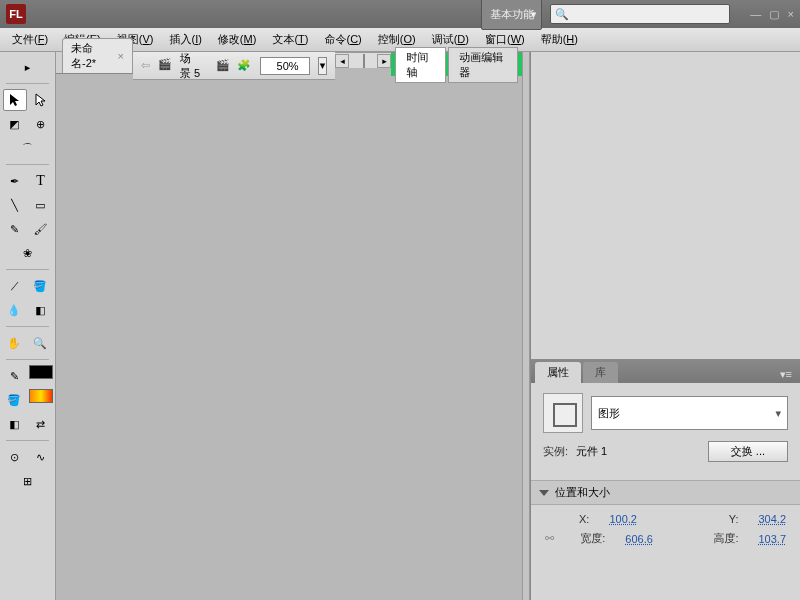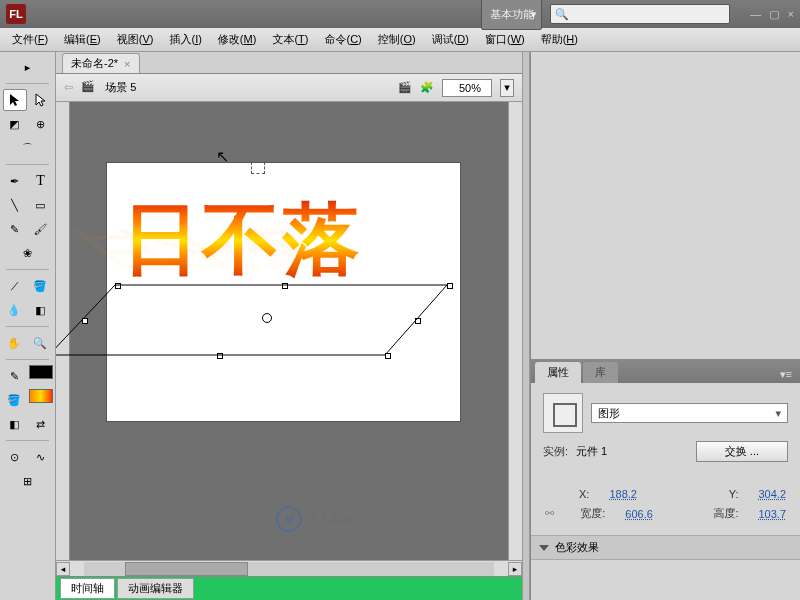--- a/index.html
+++ b/index.html
@@ -28,21 +28,21 @@
 .tool-row { display: flex; gap: 2px; justify-content: center; }
 .tool { width: 24px; height: 22px; background: #d4d4d4; border: 1px solid transparent; display: flex; align-items: center; justify-content: center; cursor: pointer; border-radius: 2px; }
 .tool.sel { background: #fff; border-color: #888; }
 .tool svg, .tool span { pointer-events: none; }
 .color-swatch { width: 24px; height: 14px; border: 1px solid #666; }
 .swatch-black { background: #000; }
 .swatch-grad { background: linear-gradient(90deg, #ff8800, #ffdd00, #ff3300); }
 .tool-divider { height: 1px; background: #aaa; margin: 3px 4px; }
 
 
-.center { flex: 1; display: flex; flex-direction: column; background: #b8b8b8; }
+.center { flex: 1; display: flex; background: #b8b8b8; }
 .doc-tabs { height: 22px; background: #d0d0d0; display: flex; align-items: flex-end; padding-left: 6px; border-bottom: 1px solid #888; }
 .doc-tab { background: #e6e6e6; border: 1px solid #999; border-bottom: none; padding: 2px 8px; display: flex; align-items: center; gap: 6px; border-radius: 3px 3px 0 0; }
 .doc-tab .close { color: #888; cursor: pointer; }
 
 .scene-bar { height: 28px; background: linear-gradient(#eaeaea, #d8d8d8); border-bottom: 1px solid #999; display: flex; align-items: center; padding: 0 8px; gap: 8px; }
 .scene-icon { width: 16px; height: 16px; }
 .scene-spacer { flex: 1; }
 .zoom-input { width: 50px; height: 18px; border: 1px solid #888; background: #fff; padding: 0 16px; display: flex; align-items: center; }
 .zoom-dd { width: 14px; height: 18px; border: 1px solid #888; background: #eee; display: flex; align-items: center; justify-content: center; }
 
@@ -72,23 +72,23 @@
 .right-collapse { width: 8px; background: #c4c4c4; border-left: 1px solid #999; border-right: 1px solid #999; }
 .panel-tabs { height: 24px; background: linear-gradient(#8a8a8a, #787878); display: flex; align-items: flex-end; padding-left: 4px; }
 .panel-tab { background: #d6d6d6; padding: 3px 12px; border-radius: 3px 3px 0 0; margin-right: 2px; }
 .panel-tab.inactive { background: #989898; color: #444; }
 .panel-menu { margin-left: auto; margin-right: 4px; color: #ddd; padding: 2px 4px; cursor: pointer; }
 .panel-body { padding: 10px 12px; }
 .prop-row { display: flex; align-items: center; gap: 8px; margin-bottom: 8px; }
 .symbol-icon { width: 40px; height: 40px; background: #eee; border: 1px solid #999; display: flex; align-items: center; justify-content: center; }
 .symbol-icon-inner { width: 20px; height: 20px; border: 2px solid #666; position: relative; }
 .symbol-icon-inner::before { content: ""; position: absolute; right: -6px; bottom: -6px; width: 20px; height: 20px; border: 2px solid #666; background: #eee; }
-.prop-select { flex: 1; height: 20px; border: 1px solid #888; background: #fff; padding: 0 6px; display: flex; align-items: center; position: relative; }
+.prop-select { flex: 1; height: 34px; border: 1px solid #888; background: #fff; padding: 0 6px; display: flex; align-items: center; position: relative; }
 .prop-select::after { content: "▾"; position: absolute; right: 6px; color: #555; }
-.prop-button { border: 1px solid #888; background: linear-gradient(#fafafa,#ddd); padding: 2px 28px; cursor: pointer; }
+.prop-button { border: 1px solid #888; background: linear-gradient(#fafafa,#ddd); padding: 2px 22px; cursor: pointer; }
 .label-key { color: #333; }
 .link-val { color: #2255aa; text-decoration: underline dotted; cursor: pointer; }
 
 .section-hdr { background: #c8c8c8; border-top: 1px solid #aaa; border-bottom: 1px solid #aaa; padding: 4px 8px; display: flex; align-items: center; gap: 6px; cursor: pointer; }
 .tri { display: inline-block; width: 0; height: 0; }
 .tri.open { border-left: 5px solid transparent; border-right: 5px solid transparent; border-top: 6px solid #555; }
 .tri.closed { border-top: 5px solid transparent; border-bottom: 5px solid transparent; border-left: 6px solid #555; }
 .section-body { padding: 8px 14px; }
 .coord-row { display: flex; gap: 20px; margin-bottom: 6px; align-items: center; }
 .link-icon { color: #888; margin-right: 6px; }
@@ -339,40 +339,40 @@
           </div>
       </div>
       <div class="prop-row">
         <span class="label-key">实例:</span>
         <span>元件 1</span>
         <div style="flex:1"></div>
         <div class="prop-button">交换 ...</div>
       </div>
     </div>
 
+    <div class="section-hdr">
+      <span class="tri open"></span>
+      <span>位置和大小</span>
+    </div>
     <div class="section-body">
       <div class="coord-row">
         <span style="width:14px"></span>
         <span class="label-key">X:</span>
-        <span class="link-val">188.2</span>
+        <span class="link-val">100.2</span>
         <span style="flex:1"></span>
         <span class="label-key">Y:</span>
         <span class="link-val">304.2</span>
       </div>
       <div class="coord-row">
         <span class="link-icon">⚯</span>
         <span class="label-key">宽度:</span>
         <span class="link-val">606.6</span>
         <span style="flex:1"></span>
         <span class="label-key">高度:</span>
         <span class="link-val">103.7</span>
       </div>
     </div>
 
-    <div class="section-hdr">
-      <span class="tri open"></span>
-      <span>色彩效果</span>
-    </div>
 
     <div style="height:40px"></div>
 
   </div>
 </div>
 
 </body></html>

